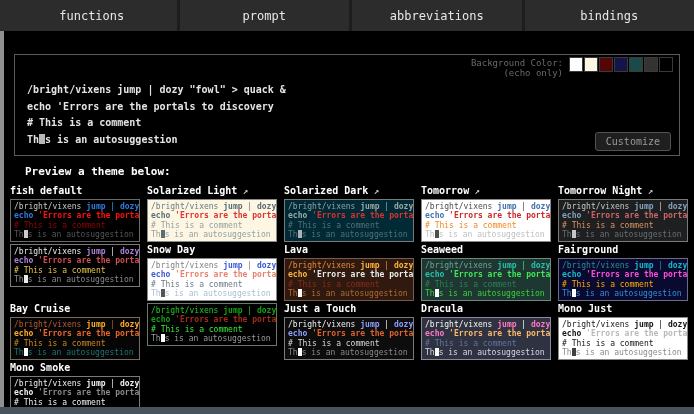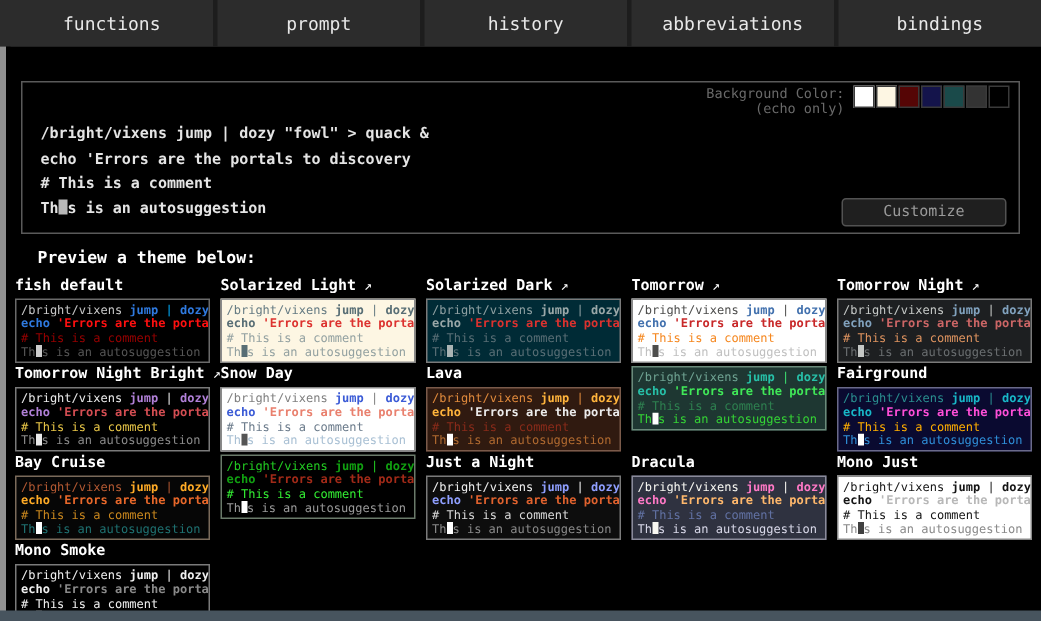--- a/index.html
+++ b/index.html
@@ -17,42 +17,41 @@
   .terminal{position:relative;margin:23px 14px 0 14px;height:100px;border:1px solid #5a5a5a;background:#000;}
   .bg-picker{position:absolute;top:1px;right:6px;display:flex;gap:6px;align-items:flex-start;}
   .bg-label{color:#6a6a6a;font-size:9px;line-height:10px;text-align:right;padding-top:2px;}
   .swatches{display:flex;gap:1px;padding-top:1px;}
   .swatch{width:12px;height:13px;border:1px solid #3a3a3a;cursor:pointer;}
   .tlines{padding:27px 0 0 12px;}
   .tline{color:#e4e4e4;font-size:10px;font-weight:bold;line-height:16.5px;white-space:pre;}
   .cursor-main{display:inline-block;width:6px;height:10px;background:#b8b8b8;vertical-align:-1px;}
   .customize{position:absolute;right:8px;bottom:4px;background:#1f1f1f;border:1px solid #525252;
     border-radius:3px;color:#9a9a9a;font-size:10px;font-family:"DejaVu Sans Mono",monospace;
-    padding:3px 27px;cursor:pointer;}
+    padding:3px 10px;cursor:pointer;}
   
   .heading{color:#fff;font-size:11px;font-weight:bold;margin:9px 0 0 25px;}
   
   .grid{margin:7px 0 0 10px;display:grid;grid-template-columns:repeat(5,130px);column-gap:7px;row-gap:2px;}
   .card{cursor:pointer;}
   .card-title{color:#fff;font-size:10px;font-weight:bold;height:12px;margin-bottom:2px;white-space:nowrap;}
   .ext-arrow{font-size:9px;font-weight:normal;}
   .card-preview{height:39px;border:1px solid #7a7a7a;padding:2px 0 0 3px;overflow:hidden;}
   .cline{font-size:8px;line-height:9.4px;white-space:pre;overflow:hidden;}
   .tk-command,.tk-error{font-weight:bold;}
   .mini-cursor{display:inline-block;width:4px;height:8px;vertical-align:-1px;}
 </style>
 </head>
 <body>
 
 <div class="edge-left"></div>
 
 <nav class="tabbar" id="tabbar">
     <div class="tab">functions</div>
     <div class="tab">prompt</div>
-    <div class="tab">history</div>
     <div class="tab">abbreviations</div>
     <div class="tab">bindings</div>
   </nav>
 
 <section class="terminal">
   <div class="bg-picker">
     <div class="bg-label">
       <div>Background Color:</div>
       <div>(echo only)</div>
     </div>
@@ -117,21 +116,20 @@
     <div class="card">
       <div class="card-title">Tomorrow Night<span class="ext-arrow"> ↗</span></div>
       <div class="card-preview" style="background: rgb(29, 31, 33); border-color: rgb(122, 122, 122);">
         <div class="cline"><span class="tk-normal" style="color: rgb(197, 200, 198);">/bright/vixens </span><span class="tk-command" style="color: rgb(129, 162, 190);">jump</span><span class="tk-separator" style="color: rgb(197, 200, 198);"> | </span><span class="tk-command" style="color: rgb(129, 162, 190);">dozy </span></div>
         <div class="cline"><span class="tk-command" style="color: rgb(129, 162, 190);">echo</span><span class="tk-error" style="color: rgb(204, 102, 102);"> 'Errors are the portals to discovery</span></div>
         <div class="cline"><span class="tk-comment" style="color: rgb(222, 147, 95);"># This is a comment</span></div>
         <div class="cline"><span style="color: rgb(106, 110, 112);">Th</span><span class="mini-cursor" style="background: rgb(197, 200, 198);"></span><span style="color: rgb(106, 110, 112);">s is an autosuggestion</span></div>
       </div>
     </div>
     <div class="card">
-      <div class="card-title">Tomorrow Night Bright<span class="ext-arrow"> ↗</span></div>
       <div class="card-preview" style="background: rgb(0, 0, 0); border-color: rgb(122, 122, 122);">
         <div class="cline"><span class="tk-normal" style="color: rgb(234, 234, 234);">/bright/vixens </span><span class="tk-command" style="color: rgb(177, 128, 216);">jump</span><span class="tk-separator" style="color: rgb(234, 234, 234);"> | </span><span class="tk-command" style="color: rgb(177, 128, 216);">dozy </span></div>
         <div class="cline"><span class="tk-command" style="color: rgb(177, 128, 216);">echo</span><span class="tk-error" style="color: rgb(213, 78, 83);"> 'Errors are the portals to discovery</span></div>
         <div class="cline"><span class="tk-comment" style="color: rgb(231, 197, 71);"># This is a comment</span></div>
         <div class="cline"><span style="color: rgb(138, 138, 138);">Th</span><span class="mini-cursor" style="background: rgb(234, 234, 234);"></span><span style="color: rgb(138, 138, 138);">s is an autosuggestion</span></div>
       </div>
     </div>
     <div class="card">
       <div class="card-title">Snow Day</div>
       <div class="card-preview" style="background: rgb(255, 255, 255); border-color: rgb(138, 138, 138);">
@@ -144,20 +142,21 @@
     <div class="card">
       <div class="card-title">Lava</div>
       <div class="card-preview" style="background: rgb(48, 26, 16); border-color: rgb(122, 90, 74);">
         <div class="cline"><span class="tk-normal" style="color: rgb(224, 138, 60);">/bright/vixens </span><span class="tk-command" style="color: rgb(255, 180, 60);">jump</span><span class="tk-separator" style="color: rgb(224, 138, 60);"> | </span><span class="tk-command" style="color: rgb(255, 180, 60);">dozy </span></div>
         <div class="cline"><span class="tk-command" style="color: rgb(255, 180, 60);">echo</span><span class="tk-error" style="color: rgb(236, 236, 236);"> 'Errors are the portals to discovery</span></div>
         <div class="cline"><span class="tk-comment" style="color: rgb(138, 43, 26);"># This is a comment</span></div>
         <div class="cline"><span style="color: rgb(176, 106, 48);">Th</span><span class="mini-cursor" style="background: rgb(255, 255, 255);"></span><span style="color: rgb(176, 106, 48);">s is an autosuggestion</span></div>
       </div>
     </div>
     <div class="card">
+      <div class="card-title">Seaweed</div>
       <div class="card-preview" style="background: rgb(30, 55, 50); border-color: rgb(106, 138, 122);">
         <div class="cline"><span class="tk-normal" style="color: rgb(111, 163, 146);">/bright/vixens </span><span class="tk-command" style="color: rgb(39, 192, 168);">jump</span><span class="tk-separator" style="color: rgb(60, 224, 112);"> | </span><span class="tk-command" style="color: rgb(39, 192, 168);">dozy </span></div>
         <div class="cline"><span class="tk-command" style="color: rgb(39, 192, 168);">echo</span><span class="tk-error" style="color: rgb(64, 232, 88);"> 'Errors are the portals to discovery</span></div>
         <div class="cline"><span class="tk-comment" style="color: rgb(46, 128, 80);"># This is a comment</span></div>
         <div class="cline"><span style="color: rgb(53, 212, 53);">Th</span><span class="mini-cursor" style="background: rgb(255, 255, 255);"></span><span style="color: rgb(53, 212, 53);">s is an autosuggestion</span></div>
       </div>
     </div>
     <div class="card">
       <div class="card-title">Fairground</div>
       <div class="card-preview" style="background: rgb(10, 10, 48); border-color: rgb(106, 106, 138);">
@@ -178,21 +177,21 @@
     </div>
     <div class="card">
       <div class="card-preview" style="background: rgb(0, 0, 0); border-color: rgb(106, 122, 106);">
         <div class="cline"><span class="tk-normal" style="color: rgb(34, 204, 34);">/bright/vixens </span><span class="tk-command" style="color: rgb(17, 160, 17);">jump</span><span class="tk-separator" style="color: rgb(34, 204, 34);"> | </span><span class="tk-command" style="color: rgb(17, 160, 17);">dozy </span></div>
         <div class="cline"><span class="tk-command" style="color: rgb(17, 160, 17);">echo</span><span class="tk-error" style="color: rgb(162, 42, 24);"> 'Errors are the portals to discovery</span></div>
         <div class="cline"><span class="tk-comment" style="color: rgb(51, 238, 51);"># This is a comment</span></div>
         <div class="cline"><span style="color: rgb(154, 154, 154);">Th</span><span class="mini-cursor" style="background: rgb(255, 255, 255);"></span><span style="color: rgb(154, 154, 154);">s is an autosuggestion</span></div>
       </div>
     </div>
     <div class="card">
-      <div class="card-title">Just a Night</div>
+      <div class="card-title">Just a Touch</div>
       <div class="card-preview" style="background: rgb(13, 13, 13); border-color: rgb(122, 122, 122);">
         <div class="cline"><span class="tk-normal" style="color: rgb(240, 240, 240);">/bright/vixens </span><span class="tk-command" style="color: rgb(143, 159, 255);">jump</span><span class="tk-separator" style="color: rgb(240, 240, 240);"> | </span><span class="tk-command" style="color: rgb(143, 159, 255);">dozy </span></div>
         <div class="cline"><span class="tk-command" style="color: rgb(143, 159, 255);">echo</span><span class="tk-error" style="color: rgb(224, 98, 46);"> 'Errors are the portals to discovery</span></div>
         <div class="cline"><span class="tk-comment" style="color: rgb(216, 216, 216);"># This is a comment</span></div>
         <div class="cline"><span style="color: rgb(138, 138, 138);">Th</span><span class="mini-cursor" style="background: rgb(255, 255, 255);"></span><span style="color: rgb(138, 138, 138);">s is an autosuggestion</span></div>
       </div>
     </div>
     <div class="card">
       <div class="card-title">Dracula</div>
       <div class="card-preview" style="background: rgb(47, 50, 64); border-color: rgb(138, 138, 154);">

